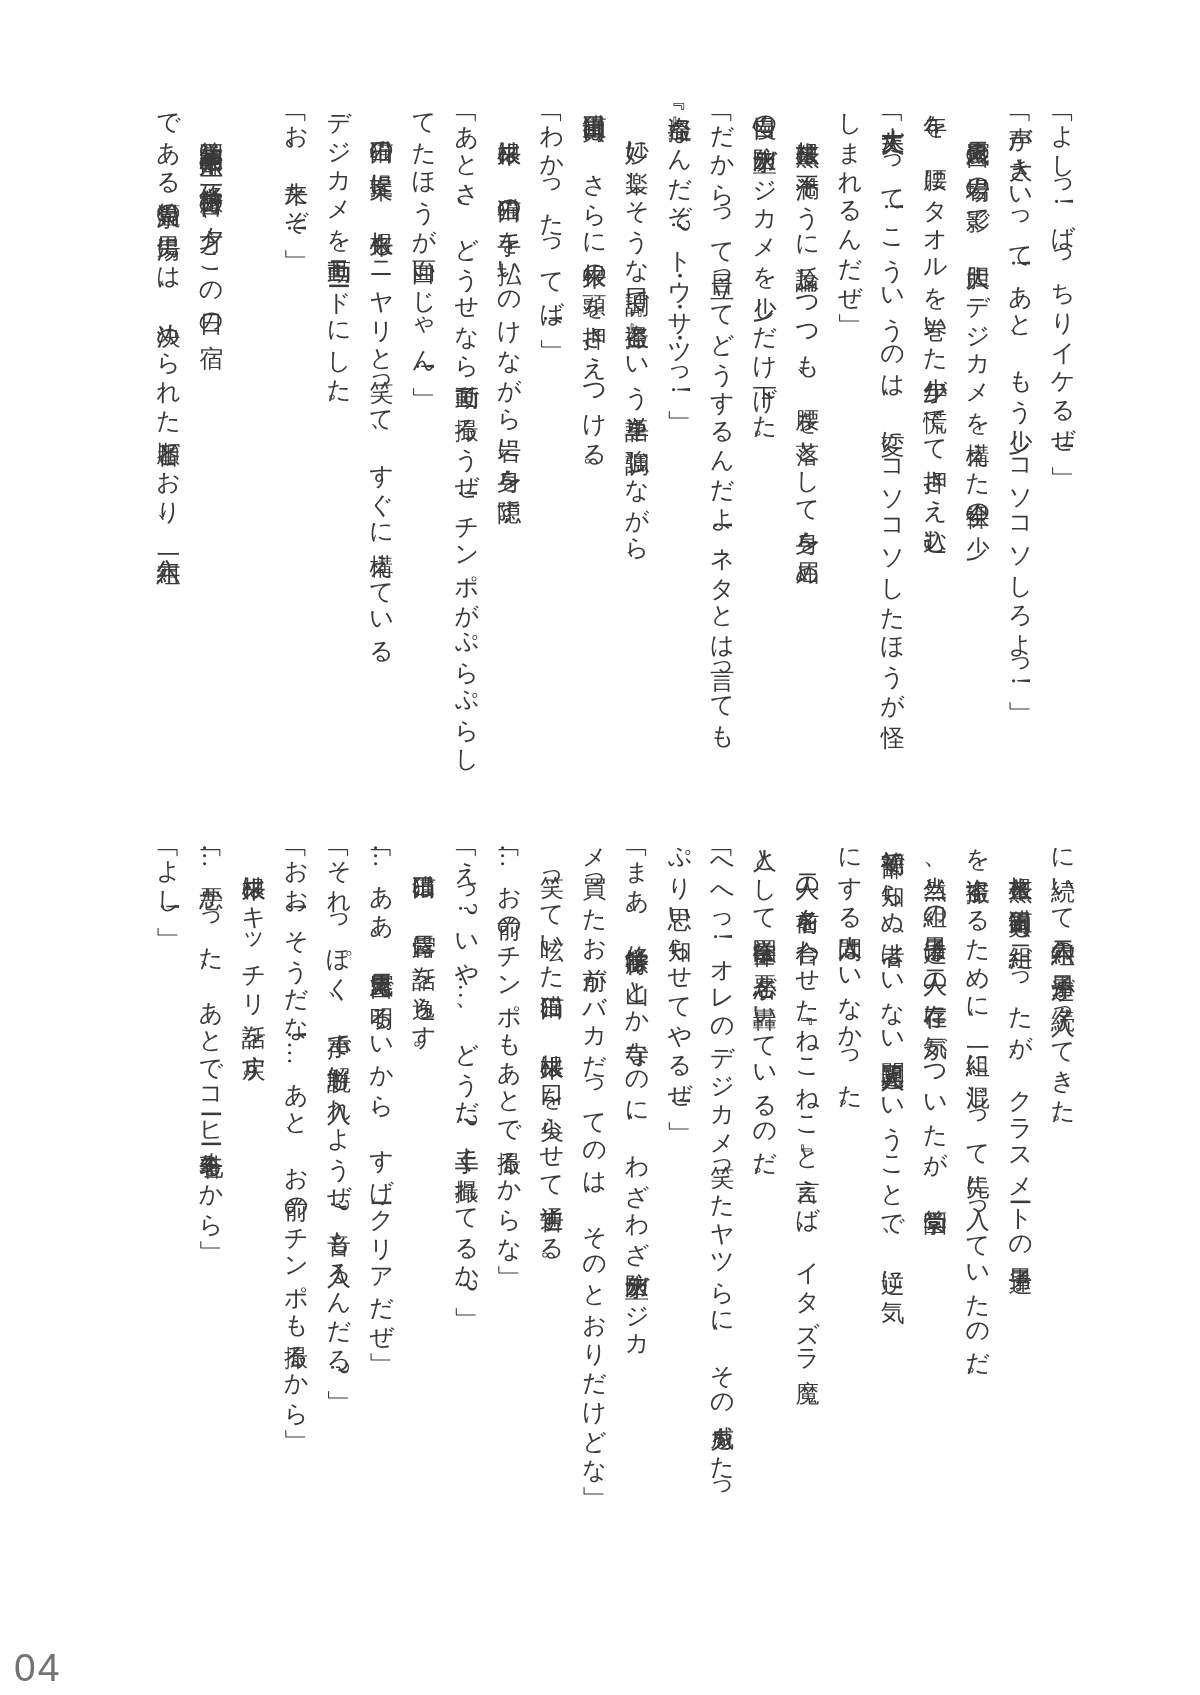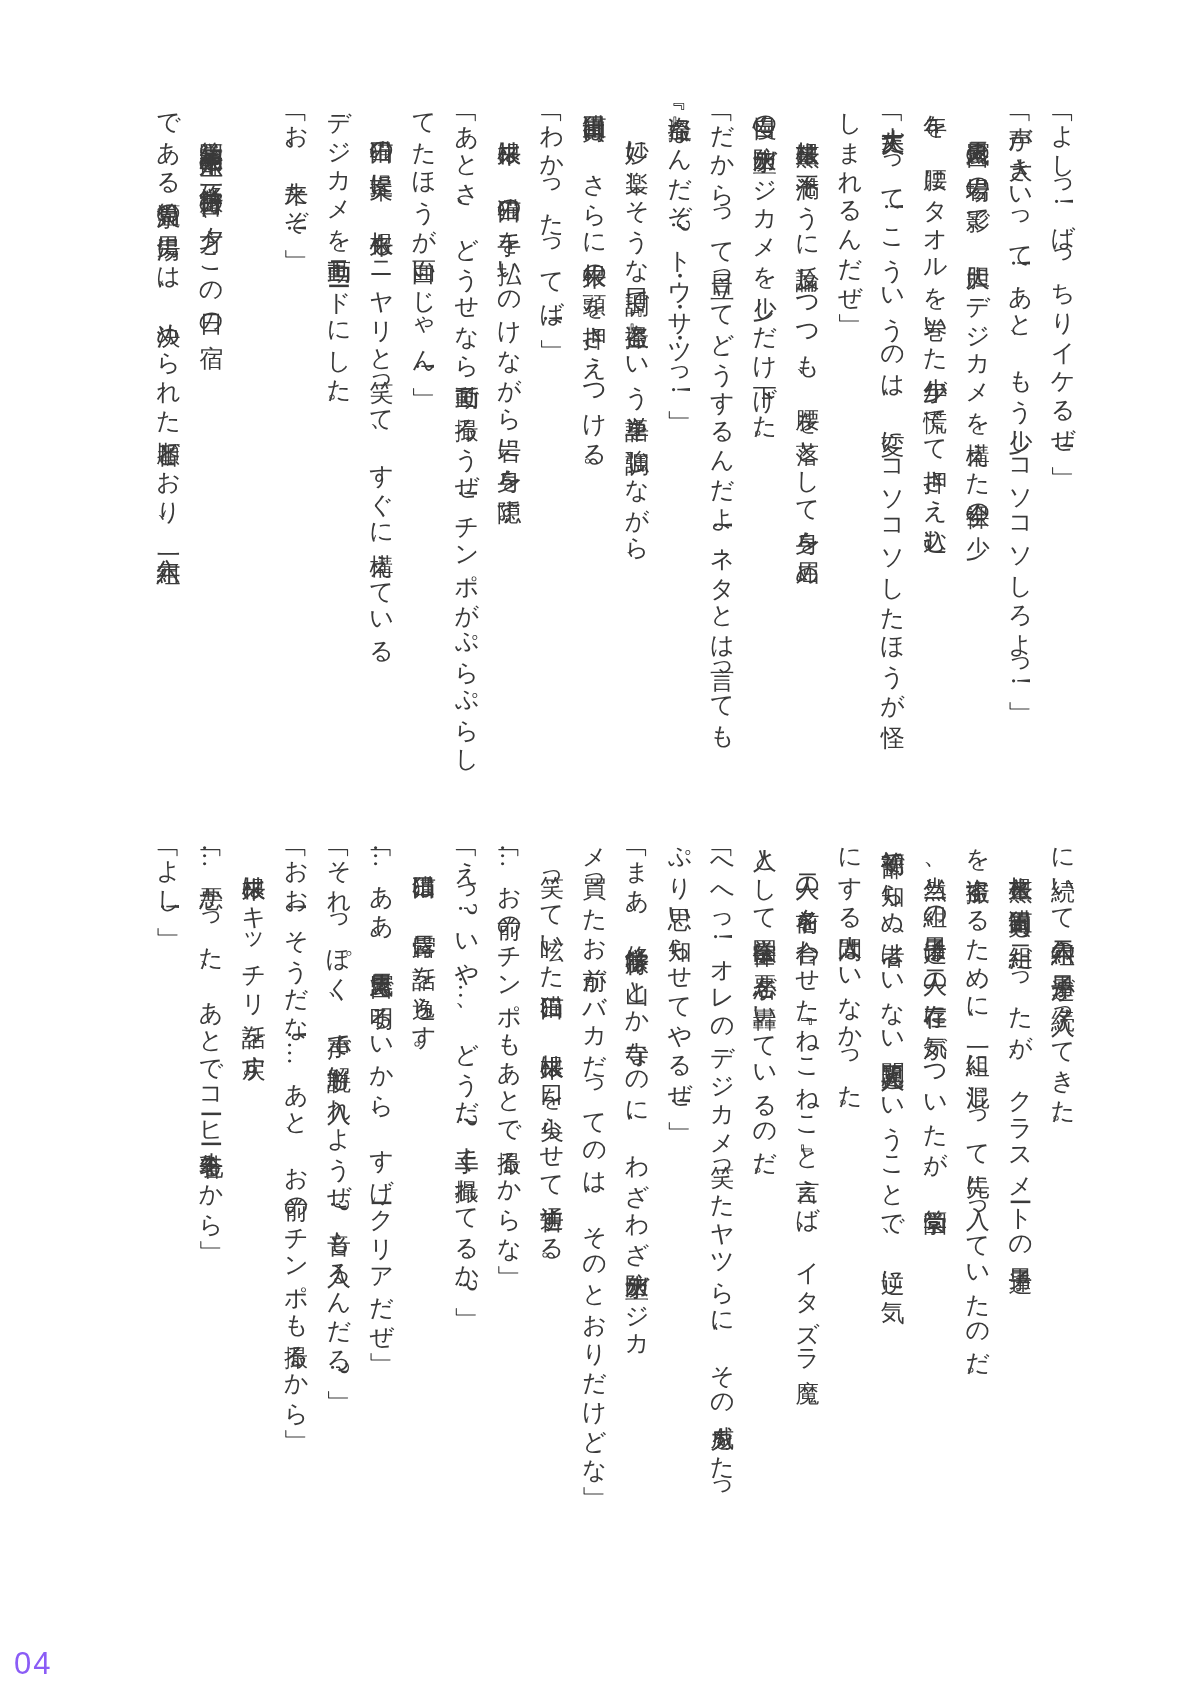--- a/index.html
+++ b/index.html
@@ -34,23 +34,23 @@
   }
   .col:empty { width: 42.6px; } 
   .col.n { text-indent: 26px; } 
   .col.d { text-indent: 11px; } 
   .col.c { text-indent: 0; }    
   #page-number {
     position: absolute;
     left: 14px;
     top: 1646px;
     font-family: "Liberation Sans", sans-serif;
-    font-size: 31px;
+    font-size: 39px;
     letter-spacing: 2px;
-    color: #8b5cf6;
+    color: #737373;
   }
 </style>
 </head>
 <body>
 
 <div id="page">
 
   <div id="band-upper" class="band">
     <p class="col d">「よしっ!ばっちりイケるぜ!」</p>
     <p class="col d">「声が大きいって!あと、もう少しコソコソしろよっ!」</p>

